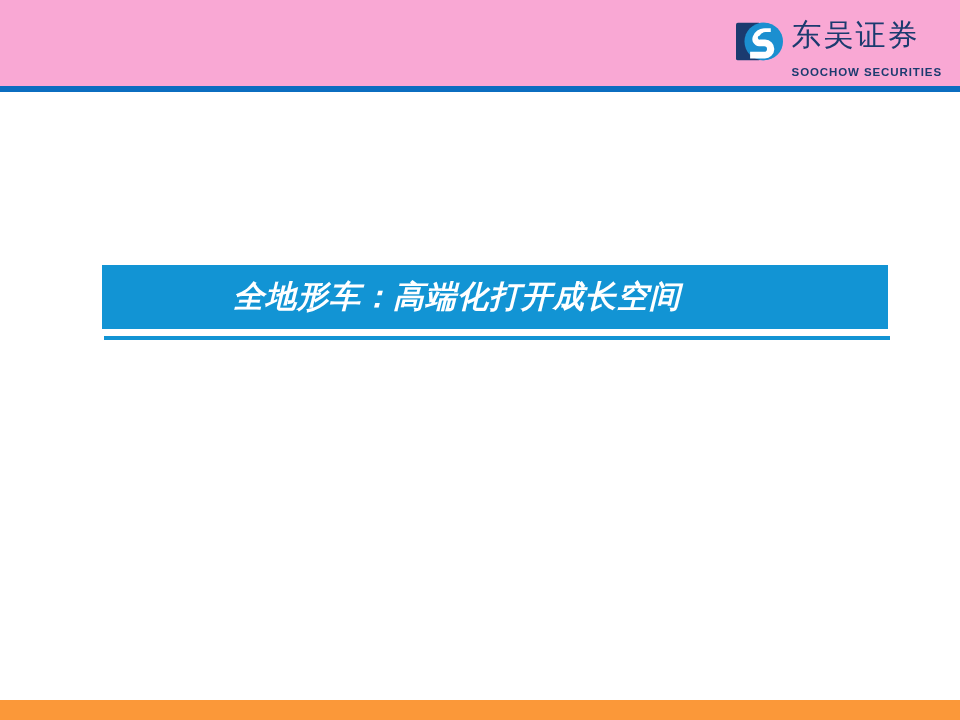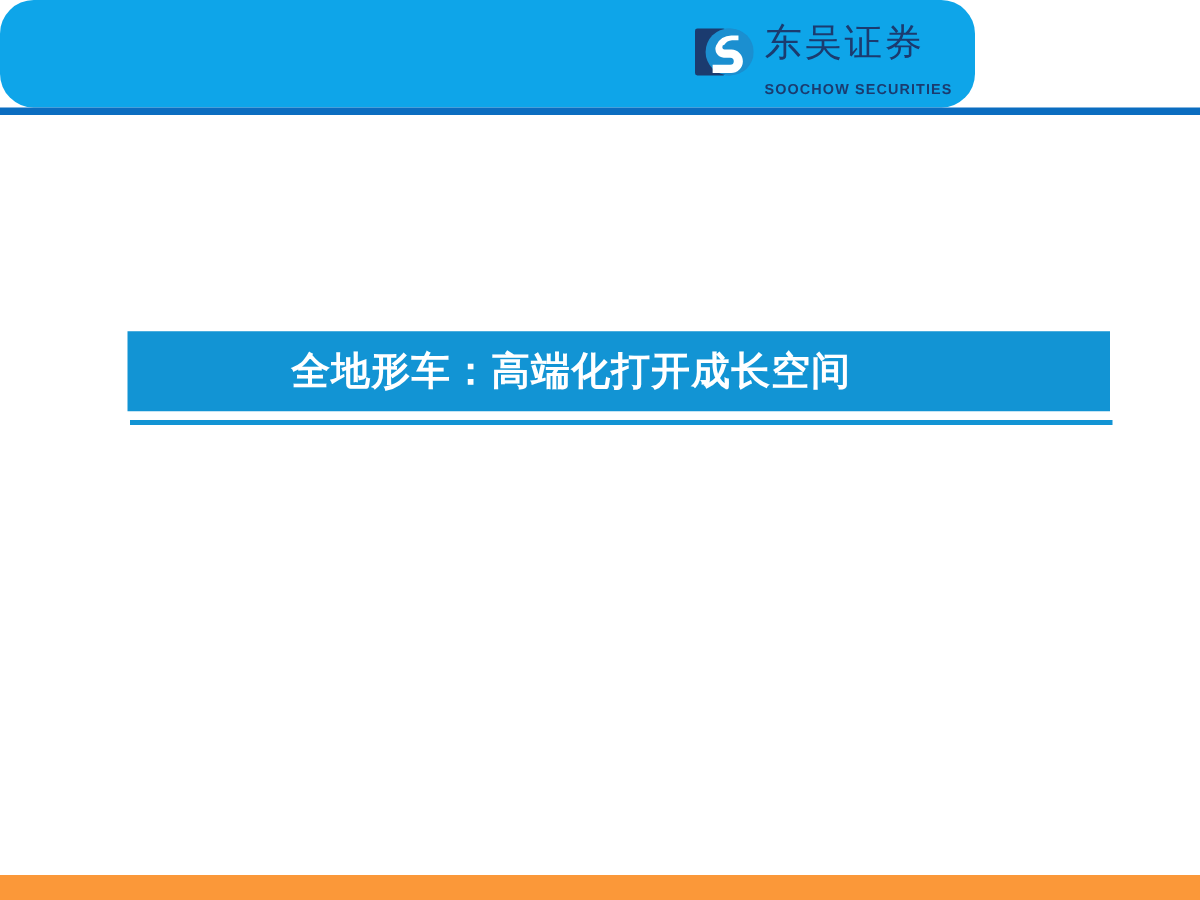--- a/index.html
+++ b/index.html
@@ -18,24 +18,23 @@
     height: 720px;
     background: #ffffff;
     overflow: hidden;
   }
 
   
   .header {
     position: absolute;
     left: 0;
     top: 0;
-    width: 780px;
+    width: 960px;
     height: 86px;
-    background: #0ea5e9;
-    border-radius: 27px;
+    background: #f9a8d4;
   }
 
   .brand-logo {
     position: absolute;
     right: 18px;
     top: 18px;
     height: 58px;
     display: flex;
     align-items: flex-start;
     gap: 9px;
@@ -97,20 +96,21 @@
   }
 
   .title-text {
     color: #ffffff;
     font-size: 31px;
     font-weight: bold;
     letter-spacing: 1px;
     white-space: nowrap;
     margin-left: 131px;
     font-family: "DejaVu Sans", "Liberation Sans", sans-serif;
+    font-style: italic;
   }
 
   .title-underline {
     position: absolute;
     left: 104px;
     top: 336px;
     width: 786px;
     height: 4px;
     background: #1294d4;
   }

